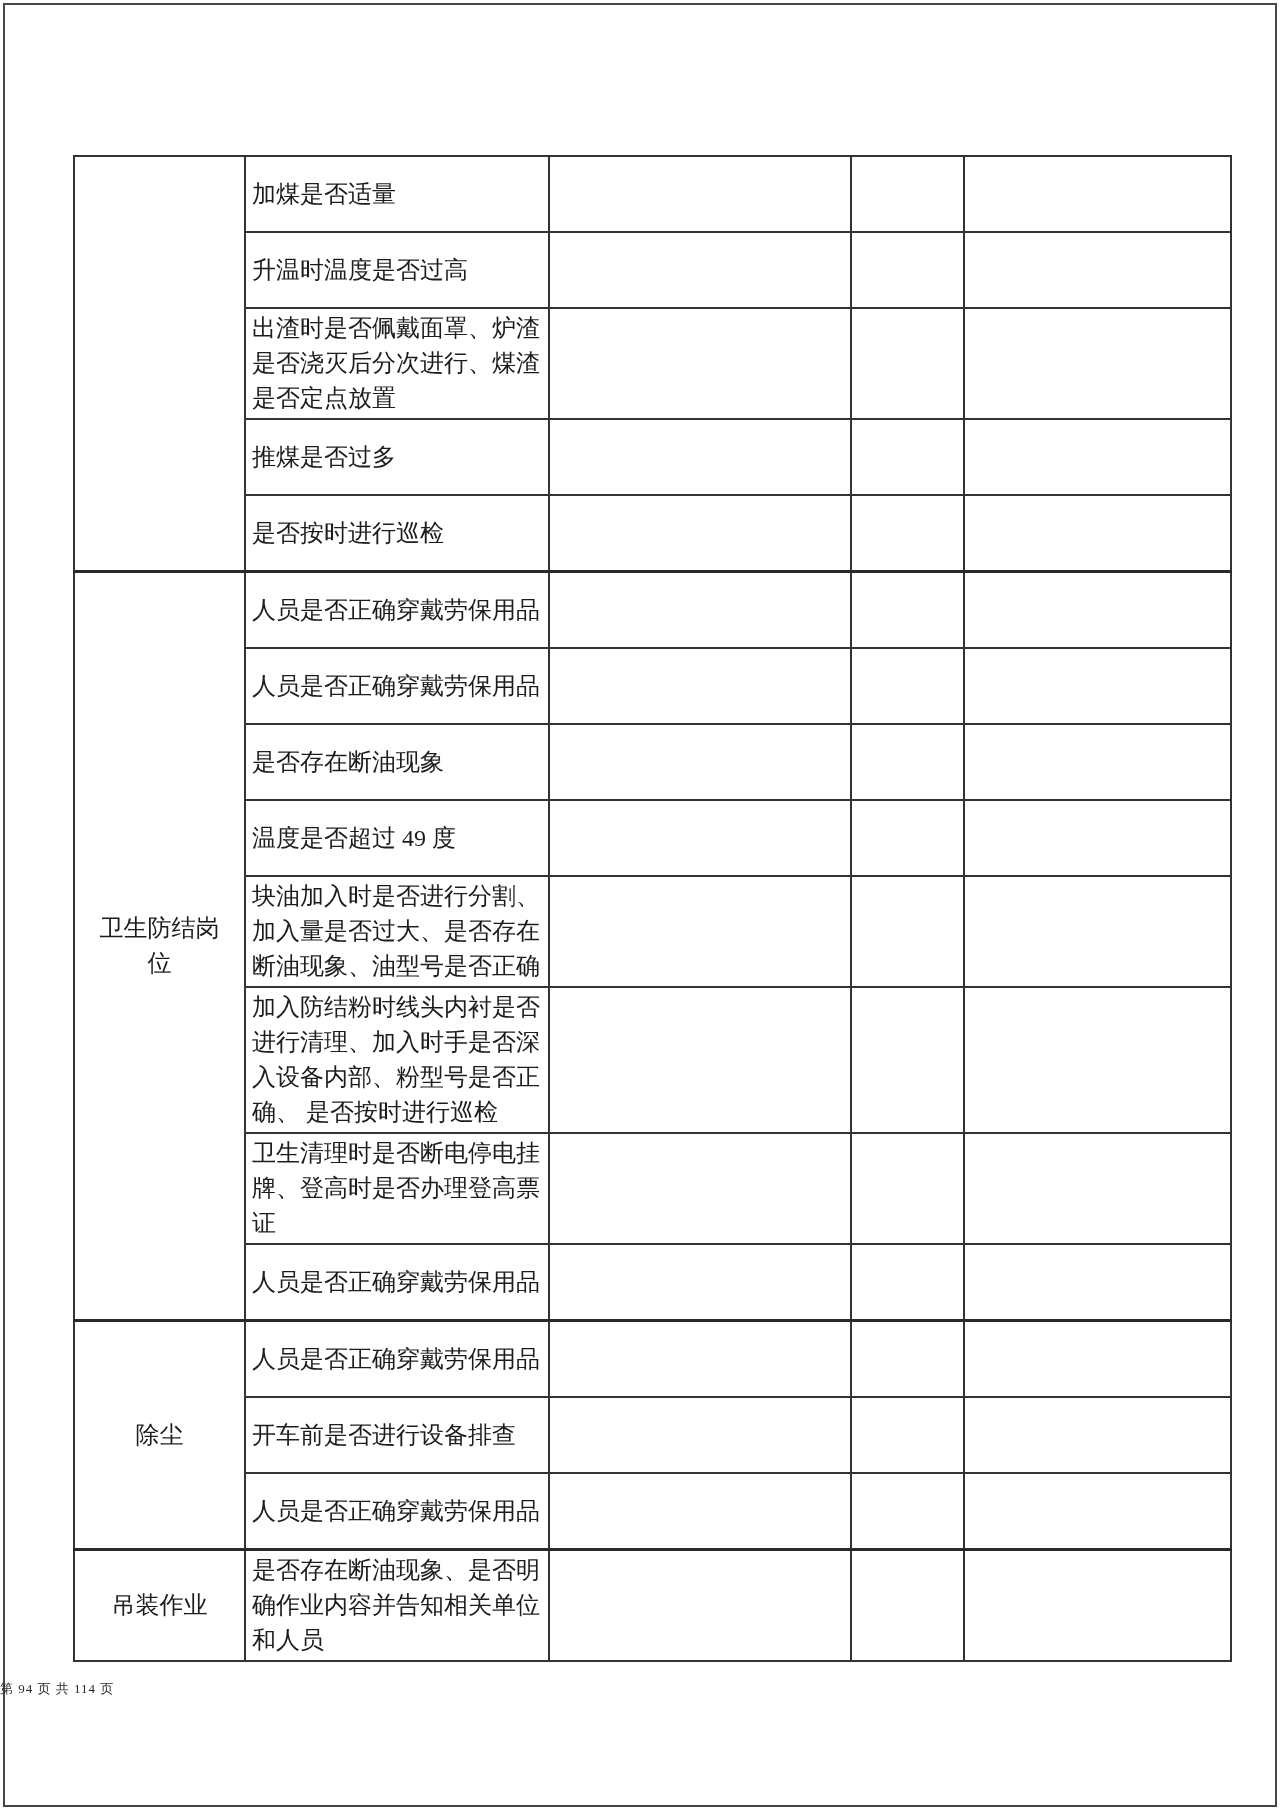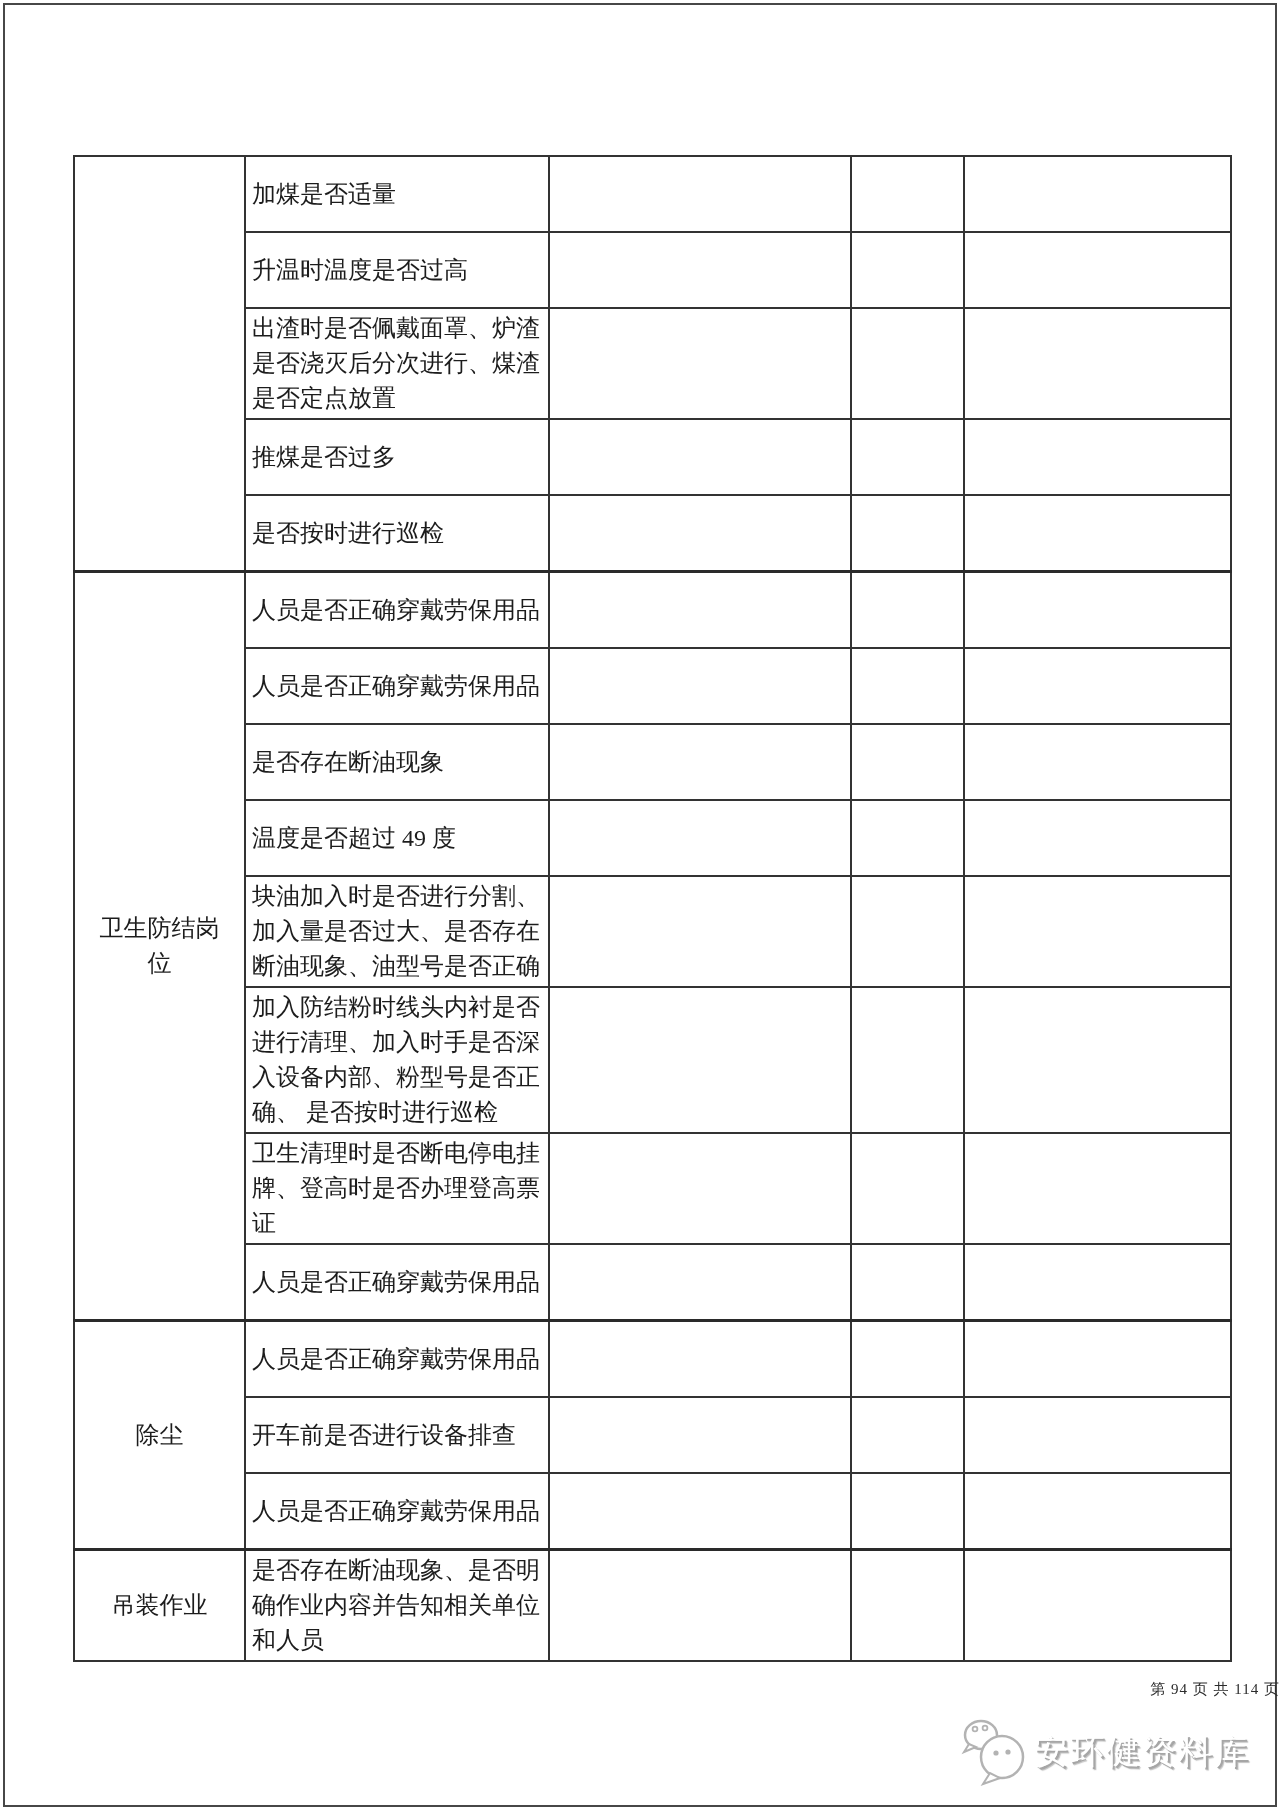--- a/index.html
+++ b/index.html
@@ -46,22 +46,22 @@
   td.item {
     text-align: left;
     padding: 2px 4px 2px 6px;
   }
   td.blank { padding: 0; }
 
   .footer {
     position: absolute;
     left: 0; right: 0;
     top: 1680px;
-    text-align: right;
-    font-size: 15px;
+    text-align: left;
+    font-size: 13px;
     letter-spacing: 1px;
     color: #2b2b2b;
     font-family: "Liberation Serif", "DejaVu Serif", serif;
   }
   .watermark {
     position: absolute;
     top: 1716px;
     right: 30px;
     display: flex;
     align-items: center;
@@ -198,30 +198,13 @@
           <td class="blank"></td>
           <td class="blank"></td>
         </tr>
       </tbody>
   </table>
 
   <div class="footer">
     <span>第 94 页 共 114 页</span>
   </div>
 
-  <div class="watermark">
-    <span class="wm-logo">
-      <svg viewBox="0 0 70 72" width="70" height="72" xmlns="http://www.w3.org/2000/svg">
-
-        <ellipse cx="21" cy="19" rx="16" ry="14" fill="#ffffff" stroke="#b3b3b3" stroke-width="2.5"></ellipse>
-        <path d="M 9 28 L 4 36 L 16 31 Z" fill="#ffffff" stroke="#b3b3b3" stroke-width="2"></path>
-        <circle cx="15" cy="13" r="2.4" fill="none" stroke="#b3b3b3" stroke-width="1.8"></circle>
-        <circle cx="25" cy="12" r="2.4" fill="none" stroke="#b3b3b3" stroke-width="1.8"></circle>
-
-        <circle cx="42" cy="41" r="21" fill="#ffffff" stroke="#b3b3b3" stroke-width="2.5"></circle>
-        <path d="M 30 57 L 23 68 L 40 62 Z" fill="#ffffff" stroke="#b3b3b3" stroke-width="2"></path>
-        <circle cx="36" cy="37" r="2.6" fill="#b3b3b3"></circle>
-        <circle cx="48" cy="36" r="2.6" fill="#b3b3b3"></circle>
-      </svg>
-    </span>
-    <span class="wm-text">安环健资料库</span>
-  </div>
 </div>
 
 </body></html>

